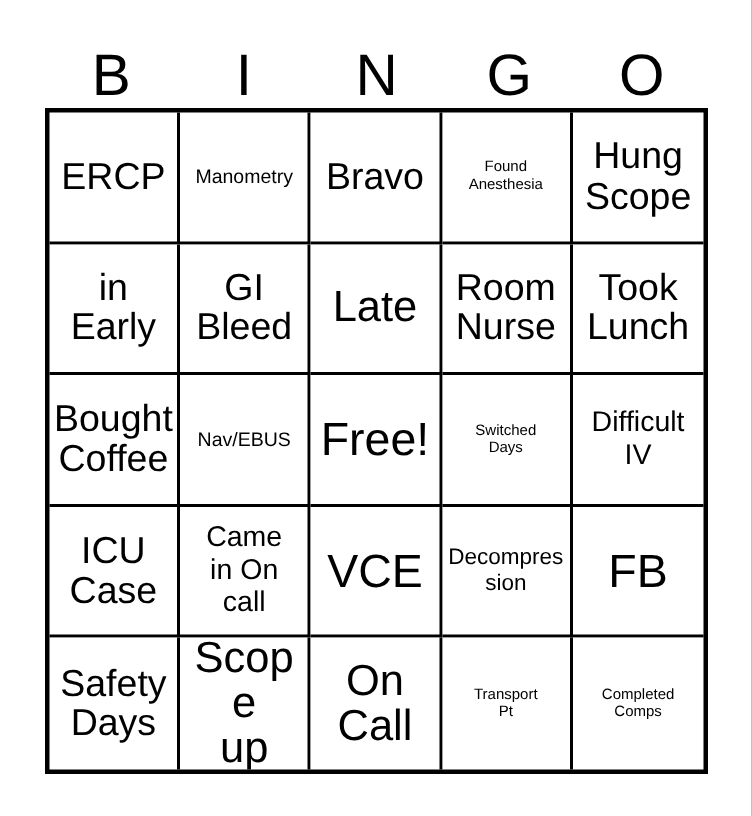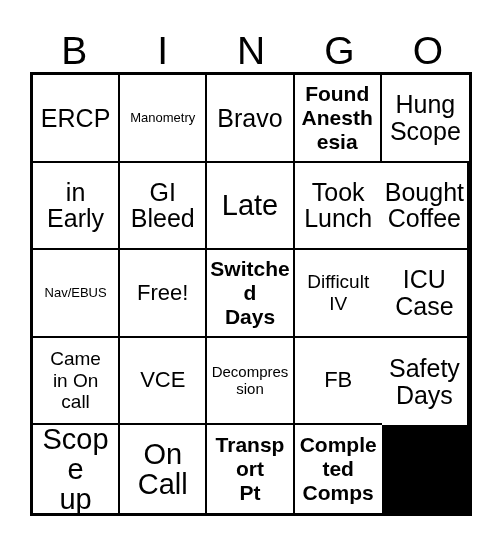--- a/index.html
+++ b/index.html
@@ -85,25 +85,25 @@
     line-height: 1.04;
     font-weight: 400;
     color: #000;
     word-wrap: break-word;
     white-space: pre-line;
   }
 
   
   .fs-xs   { font-size: 15px; line-height: 1.12; }
   .fs-sm   { font-size: 13px;  line-height: 1.12; }
-  .fs-md   { font-size: 21px; line-height: 1.14; font-weight: bold; }
+  .fs-md   { font-size: 10px; line-height: 1.14; }
   .fs-ml   { font-size: 19px;  line-height: 1.14; }
   .fs-lg   { font-size: 25px;  line-height: 1.06; }
   .fs-xl   { font-size: 29px;  line-height: 1.04; }
-  .fs-xxl  { font-size: 22px;  line-height: 1.02; }
+  .fs-xxl  { font-size: 31px;  line-height: 1.02; }
 </style>
 </head>
 <body>
 
 <div id="card">
 
   <div id="bingo-header">
     <div class="header-letter">B</div>
     <div class="header-letter">I</div>
     <div class="header-letter">N</div>
@@ -133,20 +133,24 @@
         <span class="cell-text fs-lg">in
 Early</span>
       </div>
       <div class="cell">
         <span class="cell-text fs-lg">GI
 Bleed</span>
       </div>
       <div class="cell">
         <span class="cell-text fs-xl">Late</span>
       </div>
+      <div class="cell">
+        <span class="cell-text fs-lg">Room
+Nurse</span>
+      </div>
       <div class="cell last-col">
         <span class="cell-text fs-lg">Took
 Lunch</span>
       </div>
       <div class="cell">
         <span class="cell-text fs-lg">Bought
 Coffee</span>
       </div>
       <div class="cell">
         <span class="cell-text fs-sm">Nav/EBUS</span>

